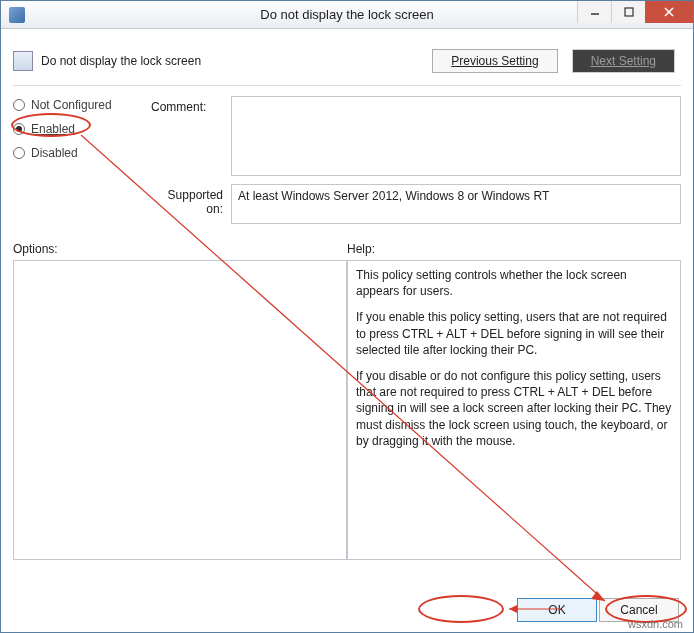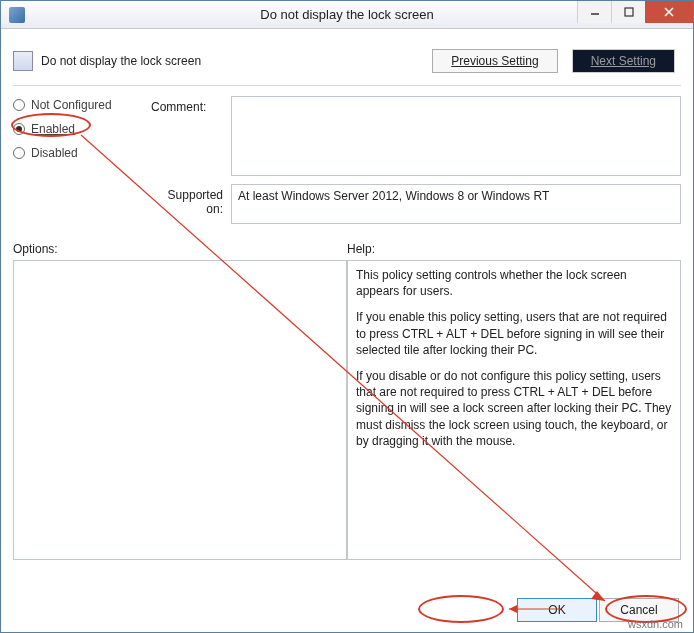--- a/index.html
+++ b/index.html
@@ -11,21 +11,21 @@
   .winbtns { position:absolute; right:0; top:0; display:flex; height:22px; }
   .winbtn { width:34px; height:22px; display:flex; align-items:center; justify-content:center; color:#444; border-left:1px solid #d0d0d0; background:#f3f3f3; cursor:default; }
   .winbtn.close { background:#c94f3e; color:#fff; width:48px; border:none; }
   .winbtn svg { display:block; }
   .body { padding: 10px 12px 0 12px; }
   .headerrow { display:flex; align-items:center; height:44px; }
   .appicon { width:20px; height:20px; border:1px solid #88a; background:linear-gradient(#e8eef8,#cfd9eb); margin-right:8px; }
   .headerlabel { color:#222; flex:0 0 auto; }
   .navbtns { margin-left:auto; display:flex; gap:14px; padding-right:6px; }
   button.std { height:24px; padding:0 18px; background:#f7f7f7; border:1px solid #acacac; color:#222; }
-  button.std:disabled { color:#9c9c9c; border-color:#cfcfcf; background:#0f172a; }
+  button.std:disabled { color:#9c9c9c; border-color:#cfcfcf; background:#404040; }
   button.std u { text-decoration: underline; }
   .hr { border-top:1px solid #d9d9d9; margin:2px 0 10px 0; }
   .midgrid { display:grid; grid-template-columns: 138px 80px 1fr; column-gap:0; row-gap:8px; }
   .radios { grid-row: 1 / span 2; display:flex; flex-direction:column; gap:10px; padding-top:2px; position:relative; }
   .radio { display:flex; align-items:center; gap:6px; color:#404040; cursor:default; }
   .radio .dot { width:12px; height:12px; border:1px solid #6b6b6b; border-radius:50%; background:#fff; position:relative; }
   .radio.sel .dot::after { content:""; position:absolute; inset:2px; border-radius:50%; background:#2b2b2b; }
   .radio.sel .txt { text-decoration: underline; }
   .lbl { color:#222; padding-top:4px; }
   .lbl.right { text-align:right; padding-right:8px; }

